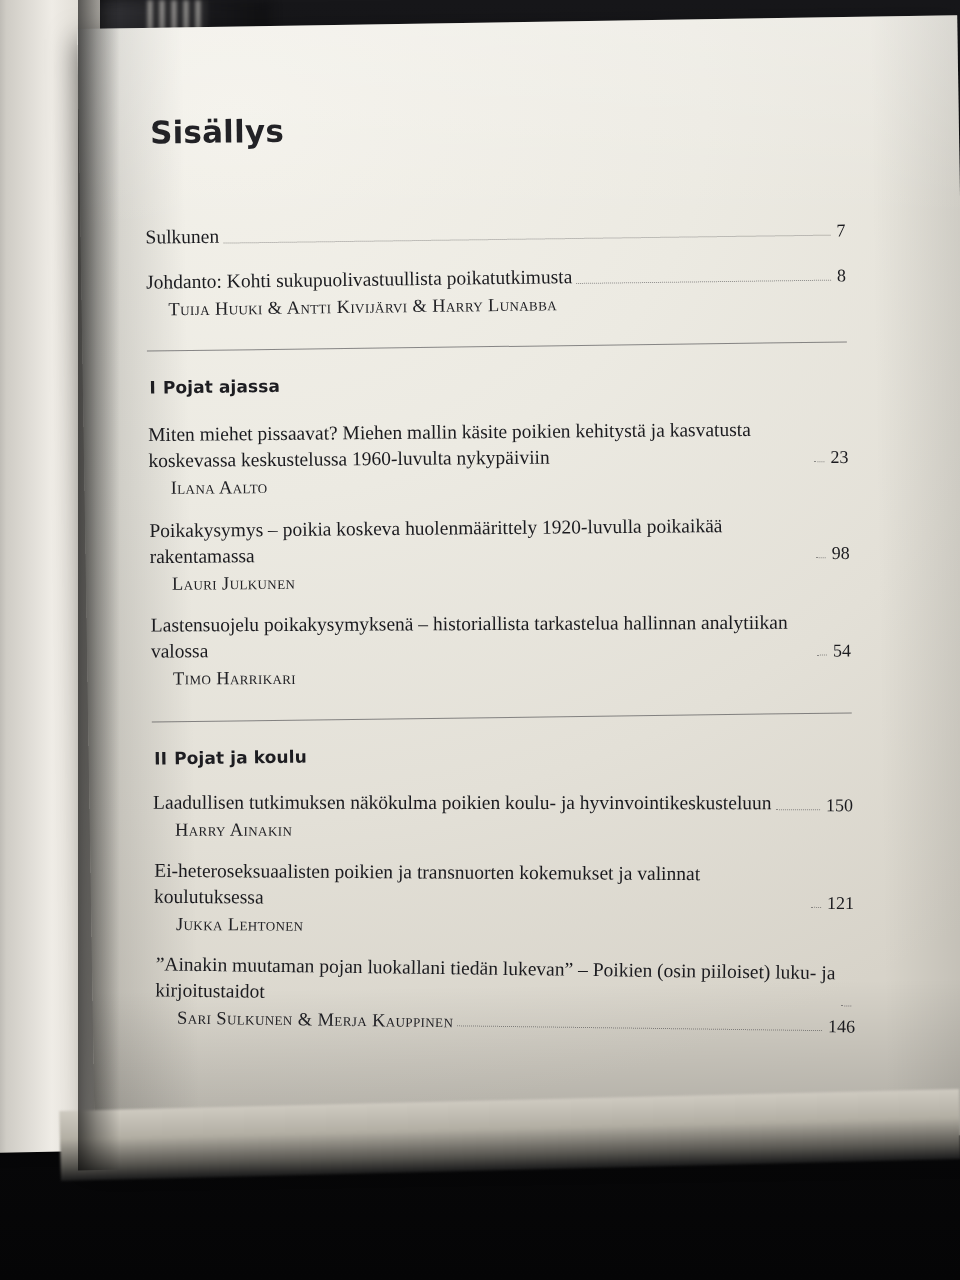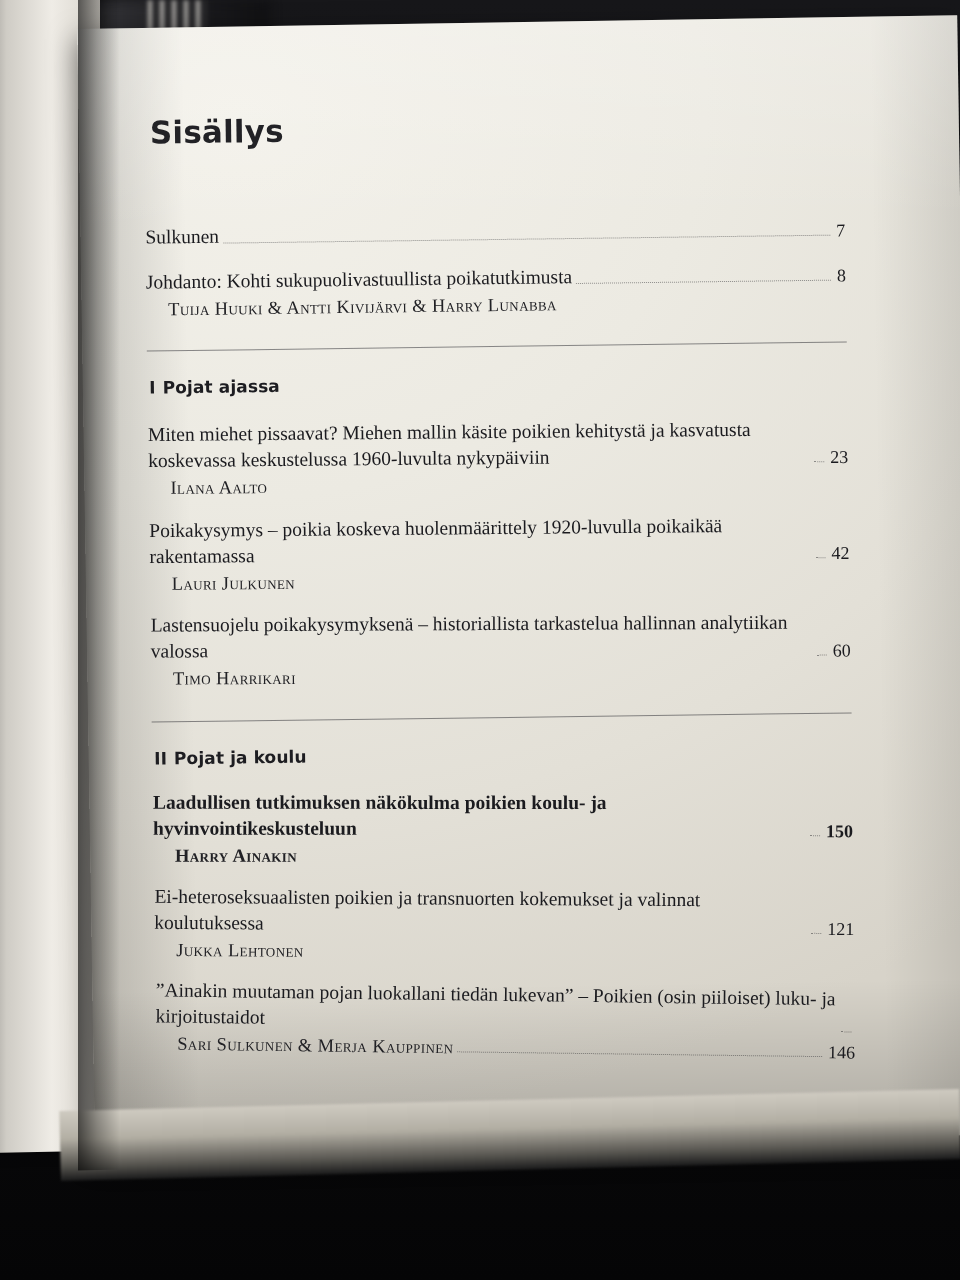--- a/index.html
+++ b/index.html
@@ -168,21 +168,21 @@
     font-size: 17px;
     color: #1d1d21;
     margin: 0 0 26px 2px;
     letter-spacing: .1px;
   }
   .part-head .numeral { margin-right: 7px; }
 
   
   .curve-1 { transform: rotate(0.25deg); }
   .curve-2 { transform: rotate(0.5deg); }
-  .curve-3 { transform: rotate(0.8deg); font-weight: bold; }
+  .curve-3 { transform: rotate(0.8deg); }
   .curve-4 { transform: rotate(1.1deg); }
   .curve-5 { transform: rotate(1.5deg); }
 
   .block-ii { margin-top: 4px; }
 </style>
 </head>
 <body>
 
 <div id="page">
 
@@ -229,30 +229,30 @@
         <span class="dots"></span>
         <span class="pageno">23</span>
       </div>
       <div class="authors">Ilana Aalto</div>
     </div>
 
     <div class="entry curve-1">
       <div class="entry-line">
         <span class="etitle">Poikakysymys – poikia koskeva huolenmäärittely 1920-luvulla poikaikää rakentamassa</span>
         <span class="dots"></span>
-        <span class="pageno">42</span>
+        <span class="pageno">98</span>
       </div>
       <div class="authors">Lauri Julkunen</div>
     </div>
 
     <div class="entry curve-2">
       <div class="entry-line">
         <span class="etitle">Lastensuojelu poikakysymyksenä – historiallista tarkastelua hallinnan analytiikan valossa</span>
         <span class="dots"></span>
-        <span class="pageno">60</span>
+        <span class="pageno">54</span>
       </div>
       <div class="authors">Timo Harrikari</div>
     </div>
 
     <div class="rule"></div>
 
     <div class="part-head block-ii">
       <span class="numeral">II</span><span>Pojat ja koulu</span>
     </div>
 

